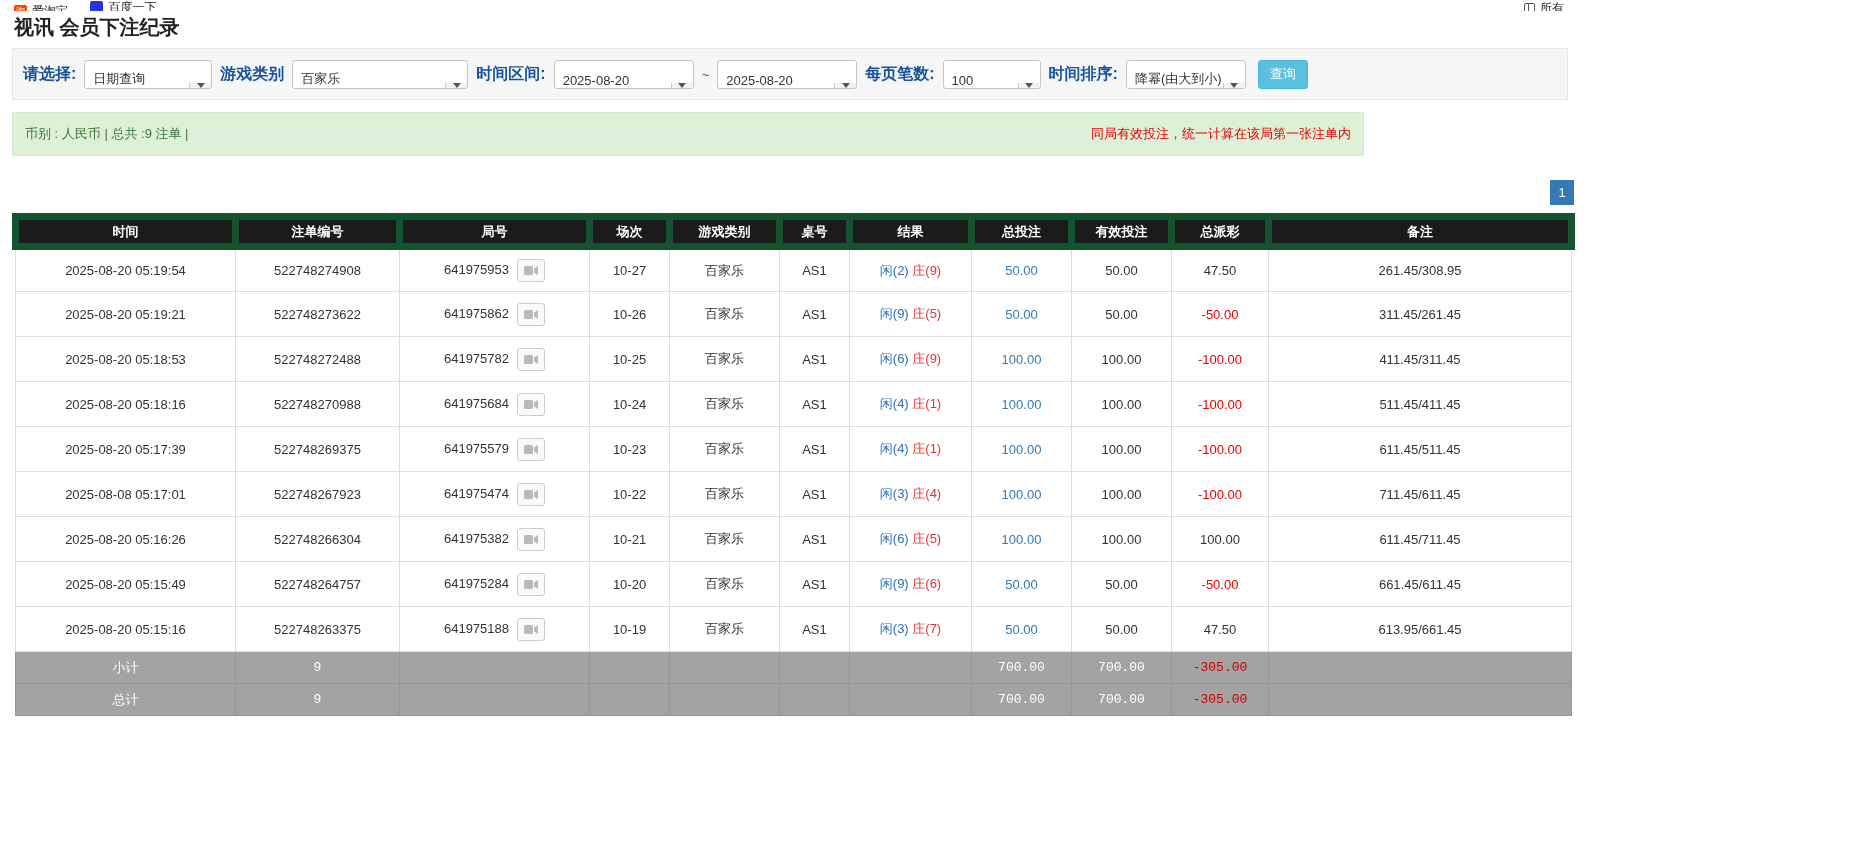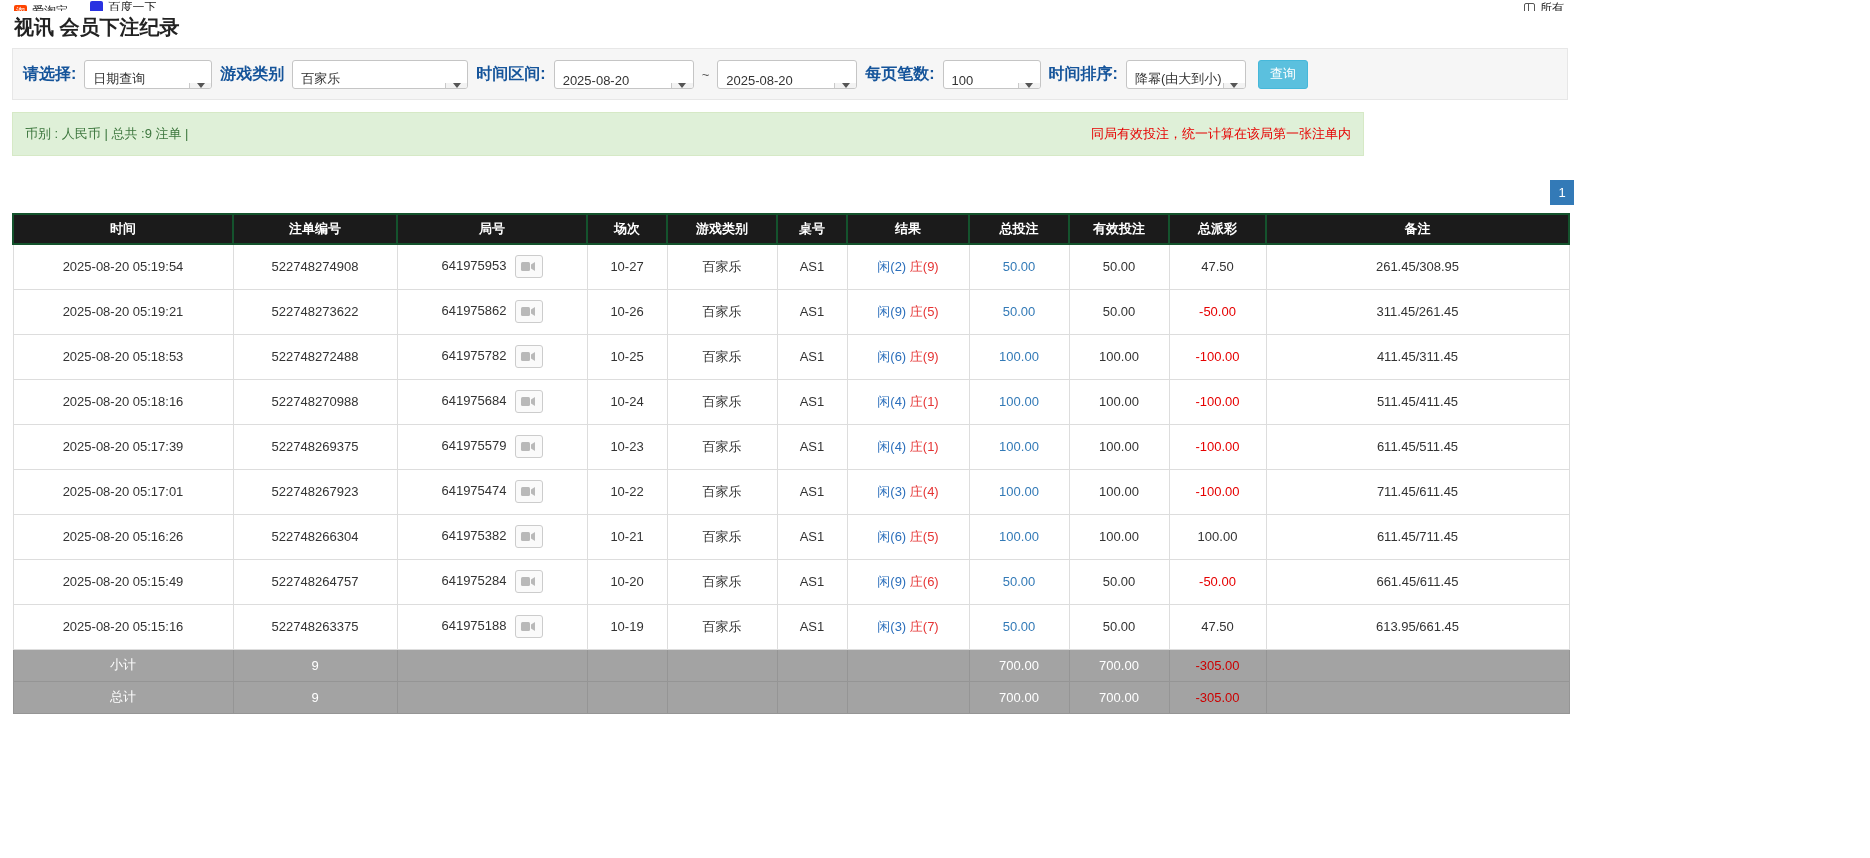--- a/index.html
+++ b/index.html
@@ -63,26 +63,26 @@
   
   .pagination { width:1562px; display:flex; justify-content:flex-end; margin-top:24px; }
   .page-btn { min-width:24px; height:25px; background:#337ab7; border:1px solid #337ab7;
     color:#fff; font-size:13px; display:flex; align-items:center; justify-content:center;
     padding:0 7px; cursor:pointer; }
 
   
   table.bet-table { margin-top:8px; width:1556px; border-collapse:collapse;
     table-layout:fixed; font-size:13px; }
   .bet-table thead th { background:#1b1b1b; color:#fff; font-weight:bold; height:30px;
-    text-align:center; border:2px solid #14532d; font-size:13px; padding:0 2px;
+    text-align:center; border:7px solid #14532d; font-size:13px; padding:0 2px;
     overflow:hidden; white-space:nowrap; }
   .bet-table tbody td { background:#fff; border:1px solid #ddd; height:45px;
     text-align:center; padding:0 4px; overflow:hidden; white-space:nowrap; }
   .bet-table tfoot td { background:#a3a3a3; color:#fff; border:1px solid #959595;
-    height:32px; text-align:center; font-size:13px; padding:0 4px; }
+    height:32px; text-align:center; font-size:13px; padding:0 4px;font-family:Liberation Mono, monospace; }
   .res-player { color:#2a6ebb; }
   .res-banker { color:#e53333; }
   .link-blue { color:#337ab7; cursor:pointer; }
   .neg { color:#e60000; }
   .bet-table tfoot .neg { color:#cc0000; }
   .cam-btn { display:inline-flex; align-items:center; justify-content:center;
     border:1px solid #ccc; background:#fafafa; border-radius:3px; width:28px; height:23px;
     margin-left:8px; vertical-align:middle; cursor:pointer; }
 </style>
 </head>
@@ -285,21 +285,21 @@
           <td>10-23</td>
           <td>百家乐</td>
           <td>AS1</td>
           <td><span class="res-player">闲(4)</span> <span class="res-banker">庄(1)</span></td>
           <td><span class="link-blue">100.00</span></td>
           <td>100.00</td>
           <td><span class="neg">-100.00</span></td>
           <td>611.45/511.45</td>
         </tr>
         <tr>
-          <td>2025-08-20 05:17:01</td>
+          <td>2025-08-08 05:17:01</td>
           <td>522748267923</td>
           <td>641975474<span class="cam-btn">
               <svg width="15" height="11" viewBox="0 0 15 11">
                 <rect x="0" y="1" width="9" height="9" rx="1.5" fill="#b9b9b9"></rect>
                 <polygon points="10,3.5 14,1 14,10 10,7.5" fill="#b9b9b9"></polygon>
               </svg>
             </span></td>
           <td>10-22</td>
           <td>百家乐</td>
           <td>AS1</td>

